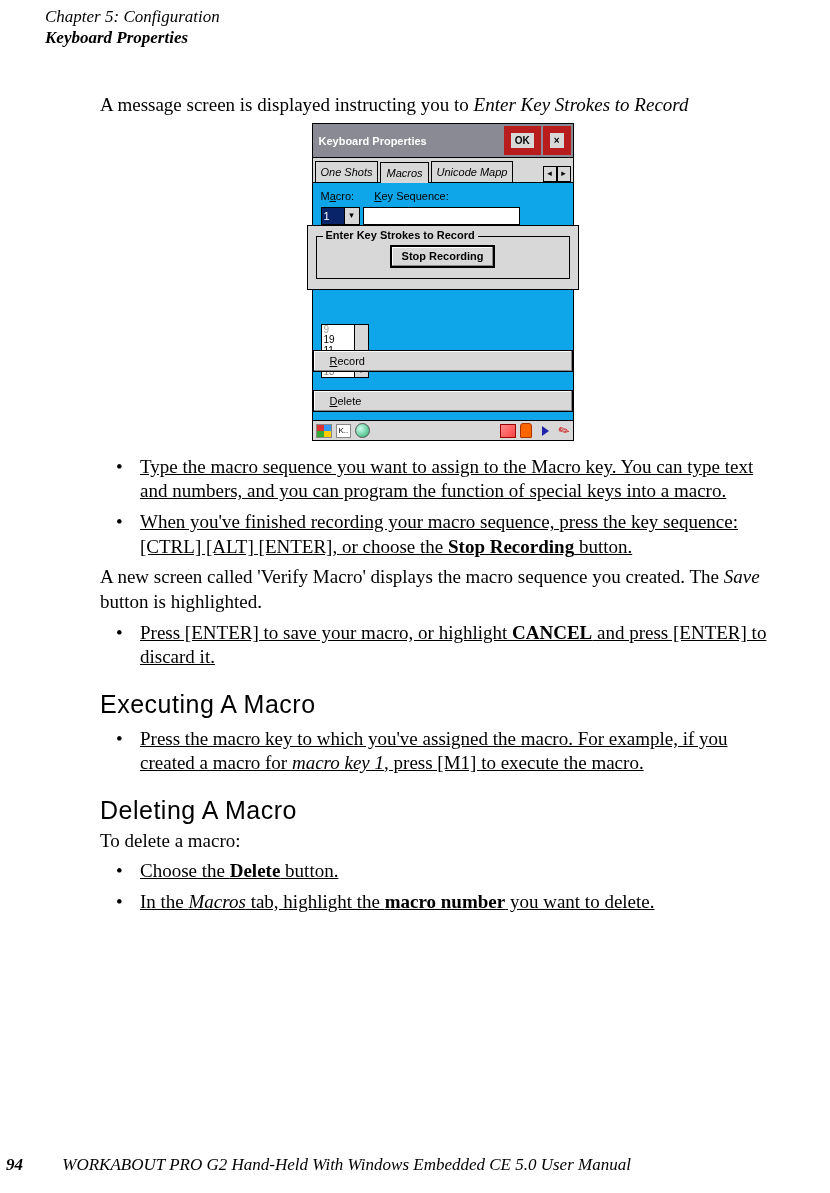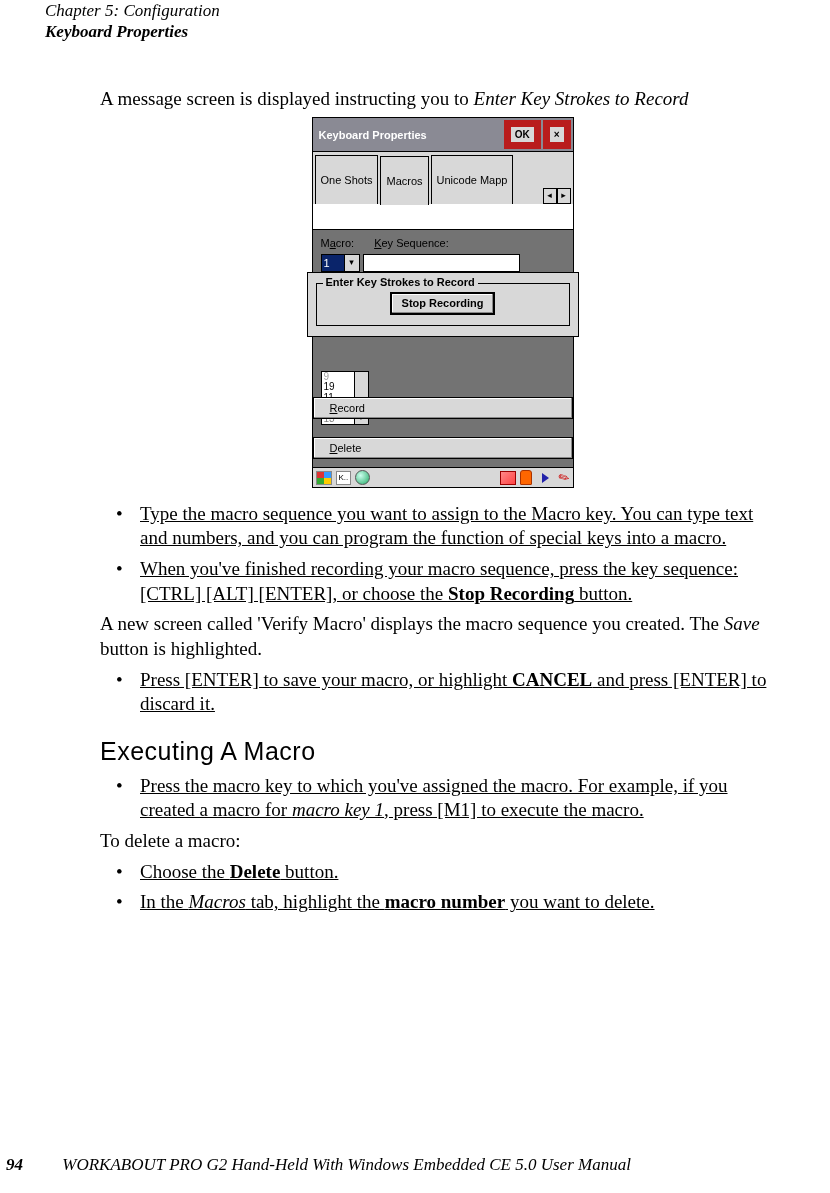--- a/index.html
+++ b/index.html
@@ -11,20 +11,21 @@
     width: 830px;
   }
   .page {
     width: 830px;
     height: 1193px;
     position: relative;
     box-sizing: border-box;
     padding: 0 45px;
   }
   .header {
+    padding-top: 6px;
     font-style: italic;
     font-size: 17px;
     line-height: 1.25;
   }
   .header .chap { }
   .header .sect { font-weight: bold; }
   .content {
     margin-top: 44px;
     margin-left: 55px;
     font-size: 19px;
@@ -110,51 +111,51 @@
     display: flex;
     align-items: flex-end;
     padding: 3px 2px 0 2px;
     background: #d8d8d8;
     position: relative;
   }
   .tab {
     border: 1px solid #000;
     border-bottom: none;
     background: #d8d8d8;
-    padding: 17px 5px;
+    padding: 3px 5px;
     margin-right: 2px;
     font-size: 11px;
     position: relative;
+    font-style: italic;
   }
   .tab.active {
     background: #d8d8d8;
     top: 1px;
     z-index: 2;
   }
   .tabscroll {
     margin-left: auto;
     display: flex;
   }
   .tabscroll .sb {
     border: 1px solid #000;
     width: 12px;
     height: 14px;
     background: #d8d8d8;
     font-size: 9px;
     text-align: center;
     line-height: 12px;
   }
   .tabbody {
-    background: #737373;
+    background: #0ea5e9;
     padding: 6px 8px 8px 8px;
     border-top: 1px solid #000;
     position: relative;
     height: 238px;
     box-sizing: border-box;
-    margin-top: 25px;
   }
   .lblrow { display: flex; gap: 20px; margin-bottom: 3px; font-size: 11px;}
   .u { text-decoration: underline; }
   .combo {
     display: inline-flex;
     align-items:stretch;
     border: 1px solid #000;
     background: #fff;
     height: 16px;
     vertical-align: top;
@@ -391,20 +392,21 @@
       </li>
     </ul>
 
     <h3 class="sh">Executing A Macro</h3>
     <ul class="b">
       <li>
         <span>Press the macro key to which you've assigned the macro. For example, if you created a macro for </span><span class="italic">macro key 1</span><span>, press [M1] to execute the macro.</span>
       </li>
     </ul>
 
+    <h3 class="sh">Deleting A Macro</h3>
     <p>To delete a macro:</p>
     <ul class="b">
       <li>
         <span>Choose the </span><span class="bold">Delete</span><span> button.</span>
       </li>
       <li>
         <span>In the </span><span class="italic">Macros</span><span> tab, highlight the </span><span class="bold">macro number</span><span> you want to delete.</span>
       </li>
     </ul>
   </div>

